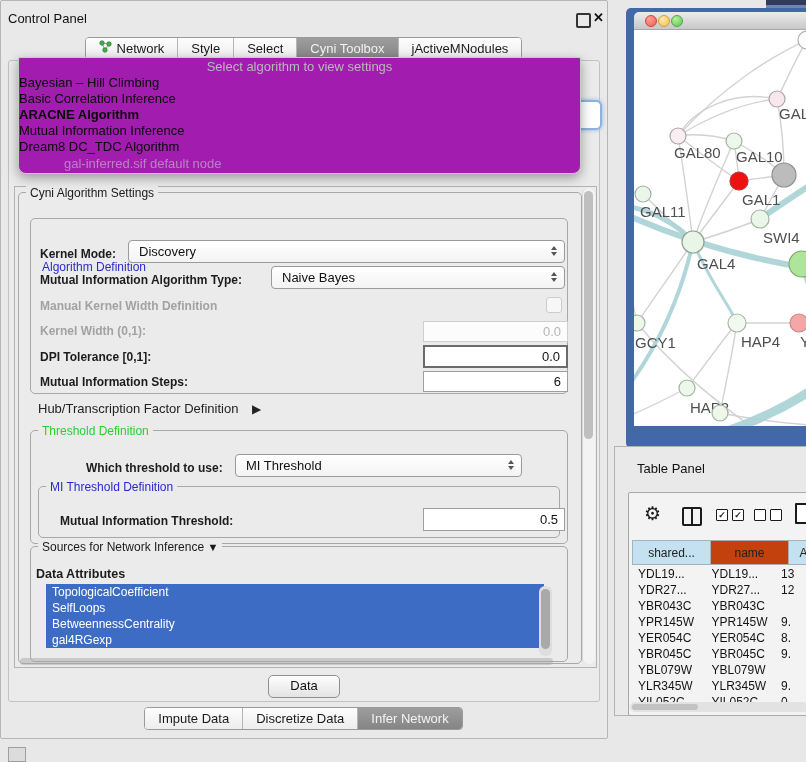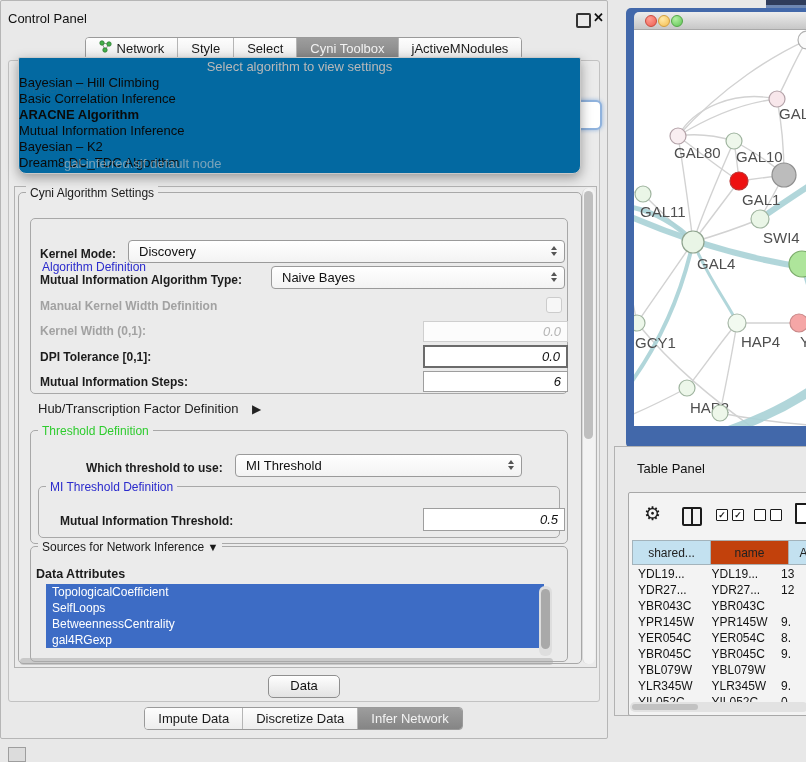--- a/index.html
+++ b/index.html
@@ -35,33 +35,33 @@
   .flabel{font-size:12px;font-weight:bold;color:#1c1c1c;white-space:nowrap;}
   .flabel.disabled{color:#a2a2a2;}
   .combo{background:linear-gradient(#ffffff,#f3f3f3);border:1px solid #9a9a9a;border-radius:4px;
          font-size:13px;color:#111;line-height:22px;padding-left:10px;box-sizing:border-box;height:23px;}
   .arrows{position:absolute;right:7px;top:5px;}
   .arrows .up{width:0;height:0;border-left:3.5px solid transparent;border-right:3.5px solid transparent;
               border-bottom:4.5px solid #555;margin-bottom:2px;}
   .arrows .dn{width:0;height:0;border-left:3.5px solid transparent;border-right:3.5px solid transparent;
               border-top:4.5px solid #555;}
   .tfield{background:#fff;border:1px solid #9e9e9e;font-size:13px;color:#111;text-align:right;
-          padding:0 6px;box-sizing:border-box;line-height:19px;font-style:italic;}
+          padding:0 6px;box-sizing:border-box;line-height:19px;}
   .tfield.disabled{background:#fcfcfc;border-color:#cfcfcf;color:#b5b5b5;}
   .tfield.focus{border:2px solid #6b6b6b;line-height:19px;}
   .checkbox{width:14px;height:14px;border:1px solid #cccccc;border-radius:3px;background:#f7f7f7;}
   .hub-row{font-size:13px;color:#222;}
   .attr-list{overflow:hidden;}
   .attr-item{height:16px;line-height:16px;font-size:12px;color:#fff;background:#3d6cc5;padding-left:6px;width:492px;}
   .list-scroll-track{left:539px;top:586px;width:13px;height:70px;background:#dedede;border-radius:6px;}
   .list-scroll-thumb{left:541px;top:589px;width:9px;height:60px;background:#a9a9a9;border-radius:5px;}
   .apply-btn{left:268px;top:675px;width:70px;height:21px;background:linear-gradient(#fefefe,#e3e3e3);
              border:1px solid #8f8f8f;border-radius:5px;font-size:13px;color:#111;text-align:center;line-height:20px;}
   
-  .popup{left:18px;top:57px;width:561px;height:115px;background:#0369a1;border:1px solid #c9c9c9;
+  .popup{left:18px;top:57px;width:561px;height:115px;background:#a21caf;border:1px solid #c9c9c9;
          border-radius:2px 2px 8px 8px;box-shadow:0 4px 12px rgba(0,0,0,.35);}
   .popup-placeholder{text-align:center;font-size:13px;color:#b9b9b9;height:17px;line-height:18px;}
   .popup-item{font-size:13px;color:#0a0a0a;height:16px;line-height:16px;white-space:nowrap;}
   .popup-item.bold{font-weight:bold;}
   .ghost-title{left:25px;top:82px;font-size:12px;color:#6a6a6a;opacity:.16;}
   .ghost-combo-text{left:64px;top:156px;font-size:13px;color:#c9c9c9;opacity:.6;}
   .ghost-ring{left:556px;top:100px;width:42px;height:26px;background:#fff;border:2px solid #8fb2dd;
               border-radius:6px;box-shadow:0 0 4px #8fb2dd;}
   
   .dark-strip1{left:766px;top:0;width:40px;height:5px;background:#2f3c5b;}
@@ -235,21 +235,20 @@
 
   <div class="abs ghost-ring"></div>
 
   <div class="abs popup">
     <div class="popup-placeholder">Select algorithm to view settings</div>
     <div id="popup-list">
         <div class="popup-item">Bayesian – Hill Climbing</div>
         <div class="popup-item">Basic Correlation Inference</div>
         <div class="popup-item bold">ARACNE Algorithm</div>
         <div class="popup-item">Mutual Information Inference</div>
-        <div class="popup-item">Bayesian – K2</div>
         <div class="popup-item">Dream8 DC_TDC Algorithm</div>
       </div>
   </div>
   <div class="abs ghost-title">Inference Algorithm</div>
   <div class="abs ghost-combo-text">gal-inferred.sif default node</div>
 
   <div class="abs corner-grip"></div>
 
   <div class="abs dark-strip1"></div>
   <div class="abs dark-strip2"></div>

